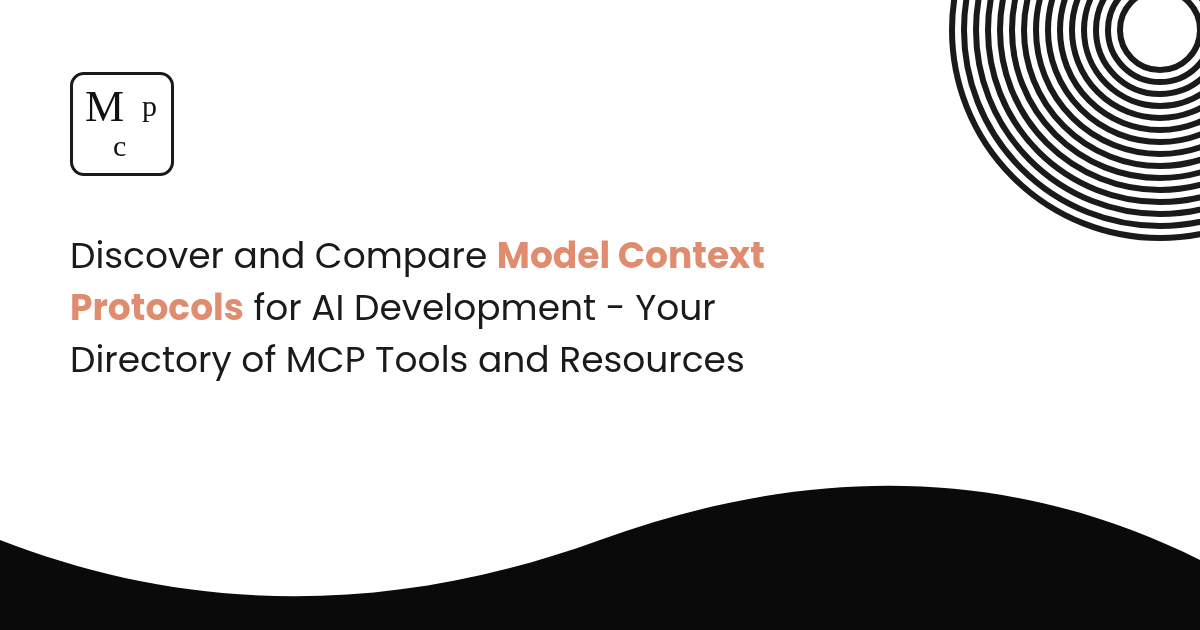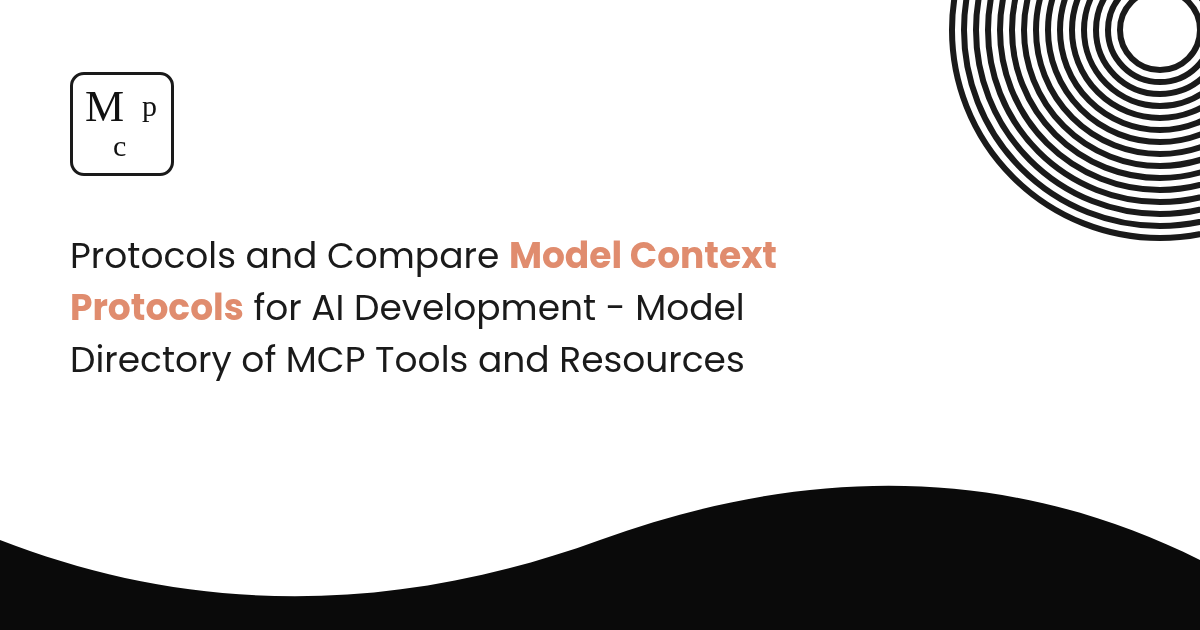--- a/index.html
+++ b/index.html
@@ -62,21 +62,21 @@
 
   <div class="logo">
     <div class="logo-box">
       <span class="logo-m">M</span>
       <span class="logo-p">p</span>
       <span class="logo-c">c</span>
     </div>
   </div>
 
   <div class="headline">
-    <span>Protocols and Compare </span><span class="accent">Model Context Protocols</span><span> for AI Development - Model Directory of MCP Tools and Resources</span>
+    <span>Discover and Compare </span><span class="accent">Model Context Protocols</span><span> for AI Development - Your Directory of MCP Tools and Resources</span>
   </div>
 
   <div class="wave">
     <svg width="1200" height="180" viewBox="0 0 1200 180" preserveAspectRatio="none">
       <path d="M0,90 C180,160 380,170 600,90 C820,10 1020,20 1200,110 L1200,180 L0,180 Z" fill="#0a0a0a"></path>
     </svg>
   </div>
 
 </div>
 

